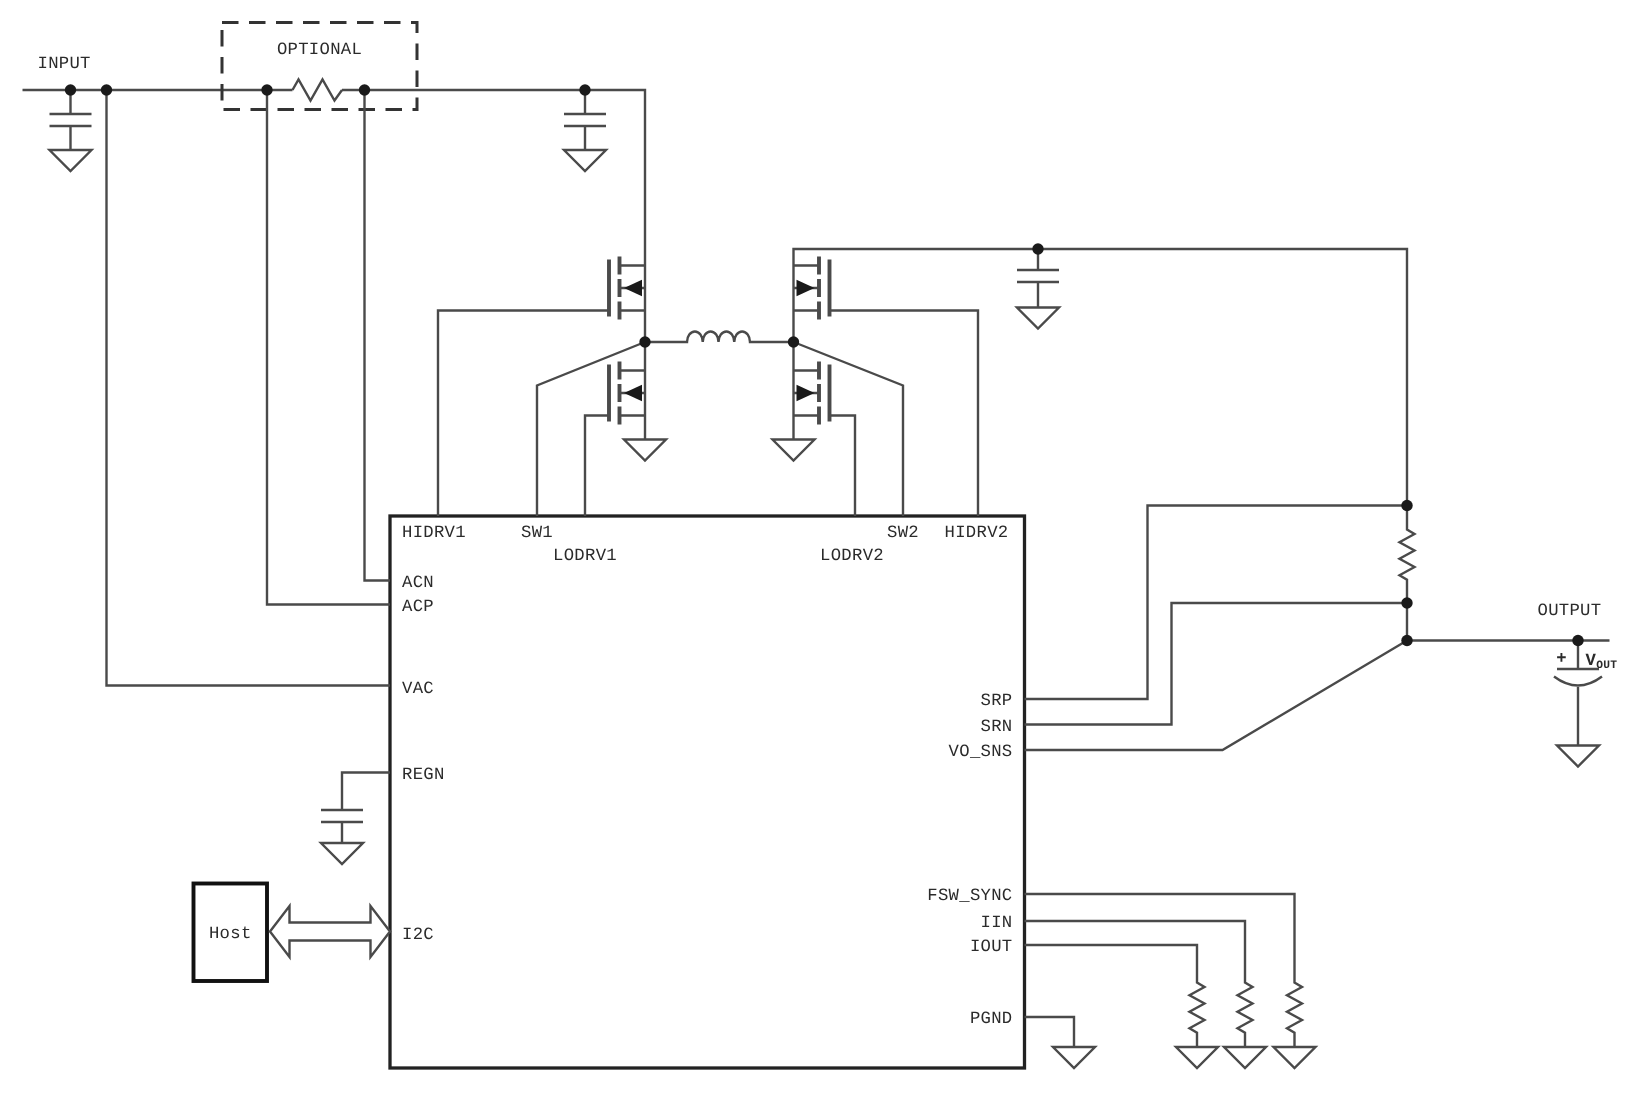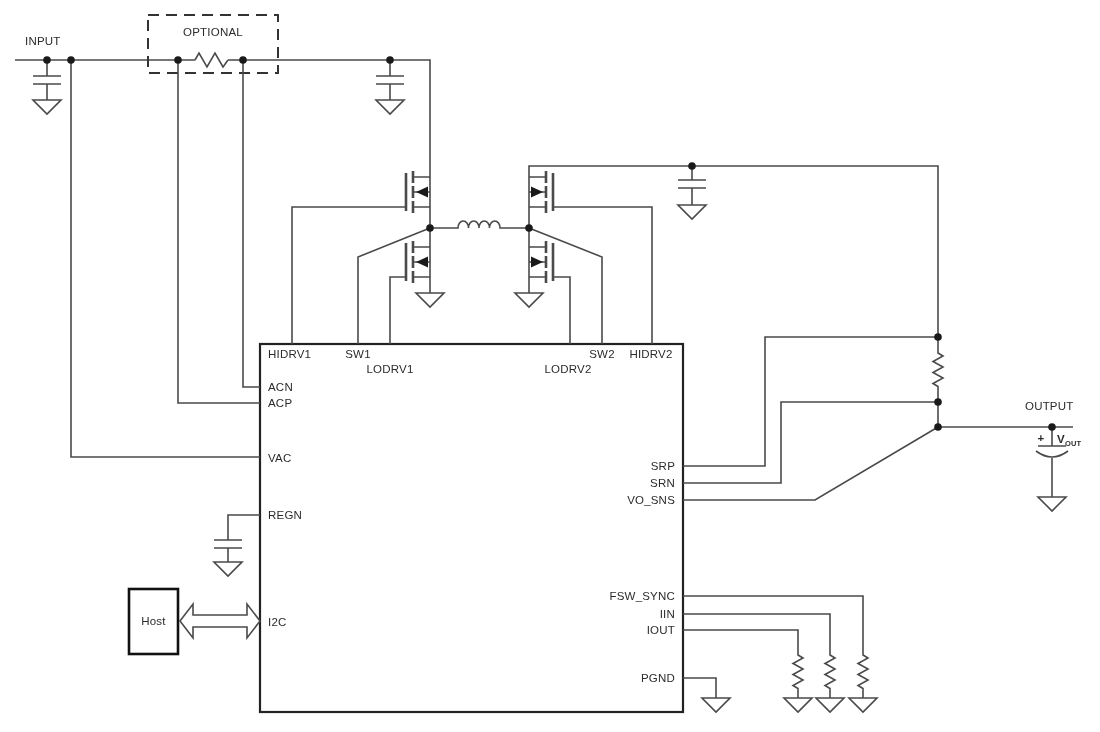--- a/index.html
+++ b/index.html
@@ -1,20 +1,20 @@
 <!DOCTYPE html>
 <html style="--wire: #4a4a4a; --outline: #222222; --text: #2b2b2b; --bg: #ffffff;"><head>
 <meta charset="utf-8">
 <style>
   :root{
     --wire:#4a4a4a; --outline:#222222; --text:#2b2b2b; --bg:#ffffff;
   }
   html,body{margin:0;padding:0;background:var(--bg);}
   .stage{position:relative;width:1100px;height:732px;background:var(--bg);overflow:hidden;
-         font-family:Liberation Sans, sans-serif;}
+         font-family:Liberation Mono, monospace;}
   svg{position:absolute;left:0;top:0;}
   .wire{fill:none;stroke:var(--wire);stroke-width:1.6;}
   .bar{fill:none;stroke:var(--wire);stroke-width:2.6;}
   .box{fill:#fff;stroke:var(--outline);stroke-width:2.2;}
   .hostbox{fill:#fff;stroke:#111;stroke-width:2.6;}
   .dashbox{fill:none;stroke:#333;stroke-width:2;stroke-dasharray:11 7;}
   .gnd{fill:#fff;stroke:var(--wire);stroke-width:1.6;stroke-linejoin:miter;}
   .dot{fill:#1a1a1a;stroke:none;}
   .arrowhead{fill:#1a1a1a;stroke:none;}
   .biarrow{fill:#fff;stroke:var(--wire);stroke-width:1.6;stroke-linejoin:miter;}

